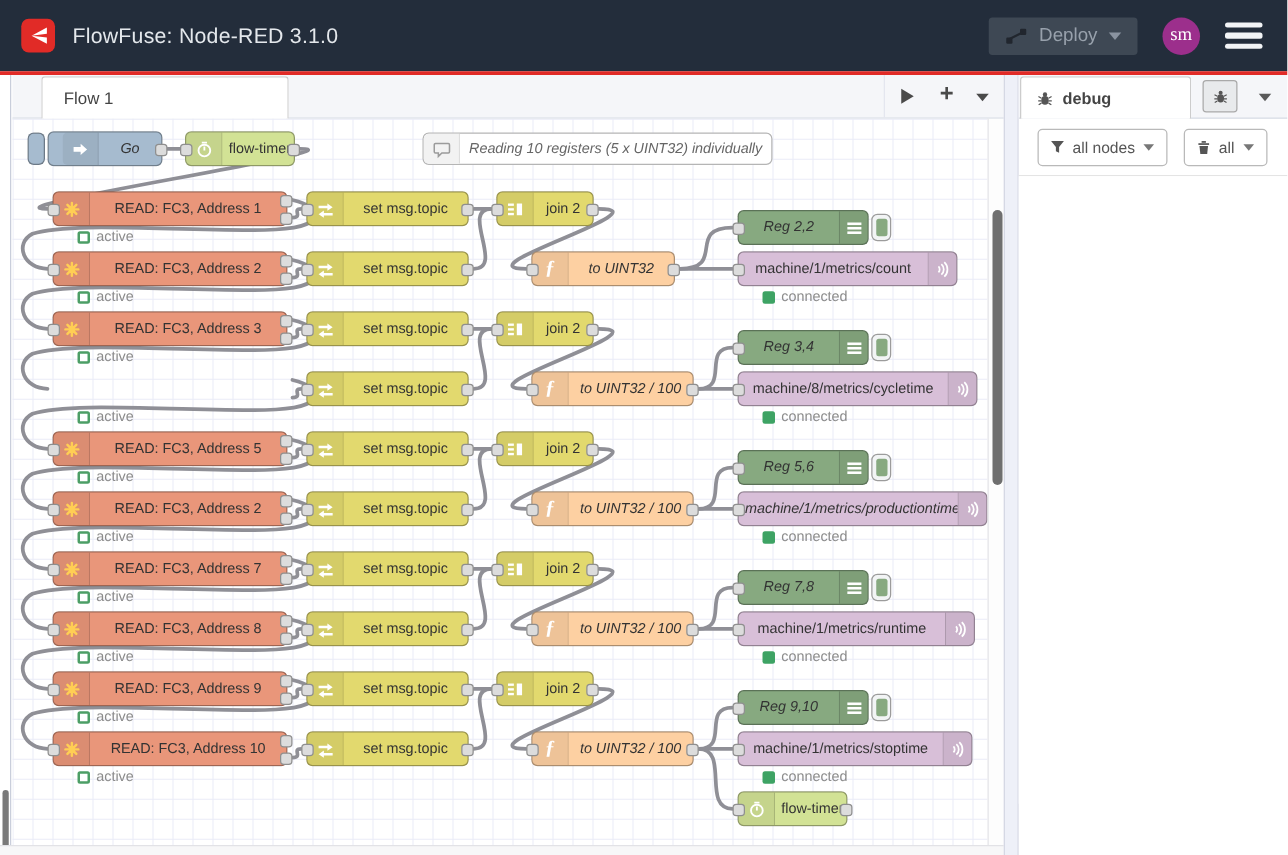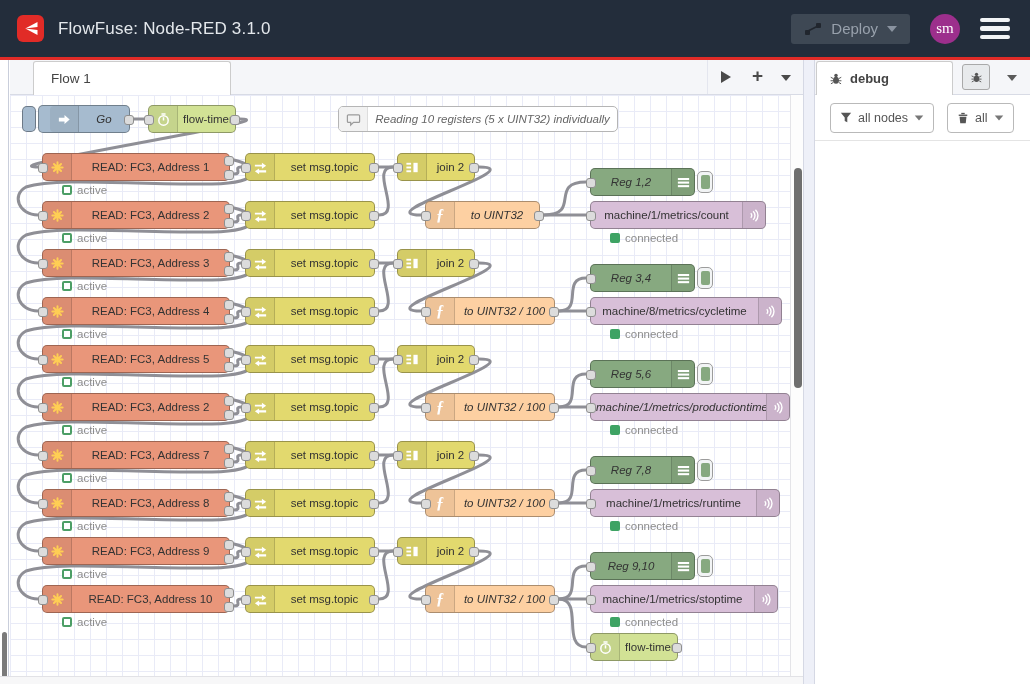--- a/index.html
+++ b/index.html
@@ -259,33 +259,20 @@
       </div>
       <span class="lbl">READ: FC3, Address 3</span>
       <div class="port" style="left: -5px; top: 9px;"></div>
       <div class="port" style="right: -5px; top: 2px;"></div>
       <div class="port" style="right: -5px; top: 16px;"></div>
     </div>
     <div class="nstatus" style="left: 52px; top: 185px;">
       <div class="sq-ring"></div>
       <span>active</span>
     </div>
-    <div class="nr-node t-modbus" style="left: 32px; top: 202px; width: 188px; height: 28px; background: rgb(233, 150, 122);">
-      <div class="isec l">
-        <svg viewBox="0 0 16 16">
-          <g stroke="#ffce54" stroke-width="2.1" stroke-linecap="round">
-            <path d="M8 2.5v11M2.5 8h11M4.2 4.2l7.6 7.6M11.8 4.2l-7.6 7.6"></path>
-          </g>
-        </svg>
-      </div>
-      <span class="lbl">READ: FC3, Address 4</span>
-      <div class="port" style="left: -5px; top: 9px;"></div>
-      <div class="port" style="right: -5px; top: 2px;"></div>
-      <div class="port" style="right: -5px; top: 16px;"></div>
-    </div>
     <div class="nstatus" style="left: 52px; top: 233px;">
       <div class="sq-ring"></div>
       <span>active</span>
     </div>
     <div class="nr-node t-modbus" style="left: 32px; top: 250px; width: 188px; height: 28px; background: rgb(233, 150, 122);">
       <div class="isec l">
         <svg viewBox="0 0 16 16">
           <g stroke="#ffce54" stroke-width="2.1" stroke-linecap="round">
             <path d="M8 2.5v11M2.5 8h11M4.2 4.2l7.6 7.6M11.8 4.2l-7.6 7.6"></path>
           </g>
@@ -624,21 +611,21 @@
     </div>
     <div class="nr-node t-function italic" style="left: 415px; top: 490px; width: 130px; height: 28px; background: rgb(253, 208, 162);">
       <div class="isec l">
         <span class="fx">ƒ</span>
       </div>
       <span class="lbl">to UINT32 / 100</span>
       <div class="port" style="left: -5px; top: 9px;"></div>
       <div class="port" style="right: -5px; top: 9px;"></div>
     </div>
     <div class="nr-node t-debug italic" style="left: 580px; top: 73px; width: 105px; height: 28px; background: rgb(135, 169, 128);">
-      <span class="lbl">Reg 1,2</span>
+      <span class="lbl">Reg 2,2</span>
       <div class="isec r">
         <svg viewBox="0 0 16 16">
           <g fill="#fff">
             <rect x="2" y="3.2" width="12" height="2.2"></rect>
             <rect x="2" y="7" width="12" height="2.2"></rect>
             <rect x="2" y="10.8" width="12" height="2.2"></rect>
           </g>
         </svg>
       </div>
       <div class="port" style="left: -5px; top: 9px;"></div>

